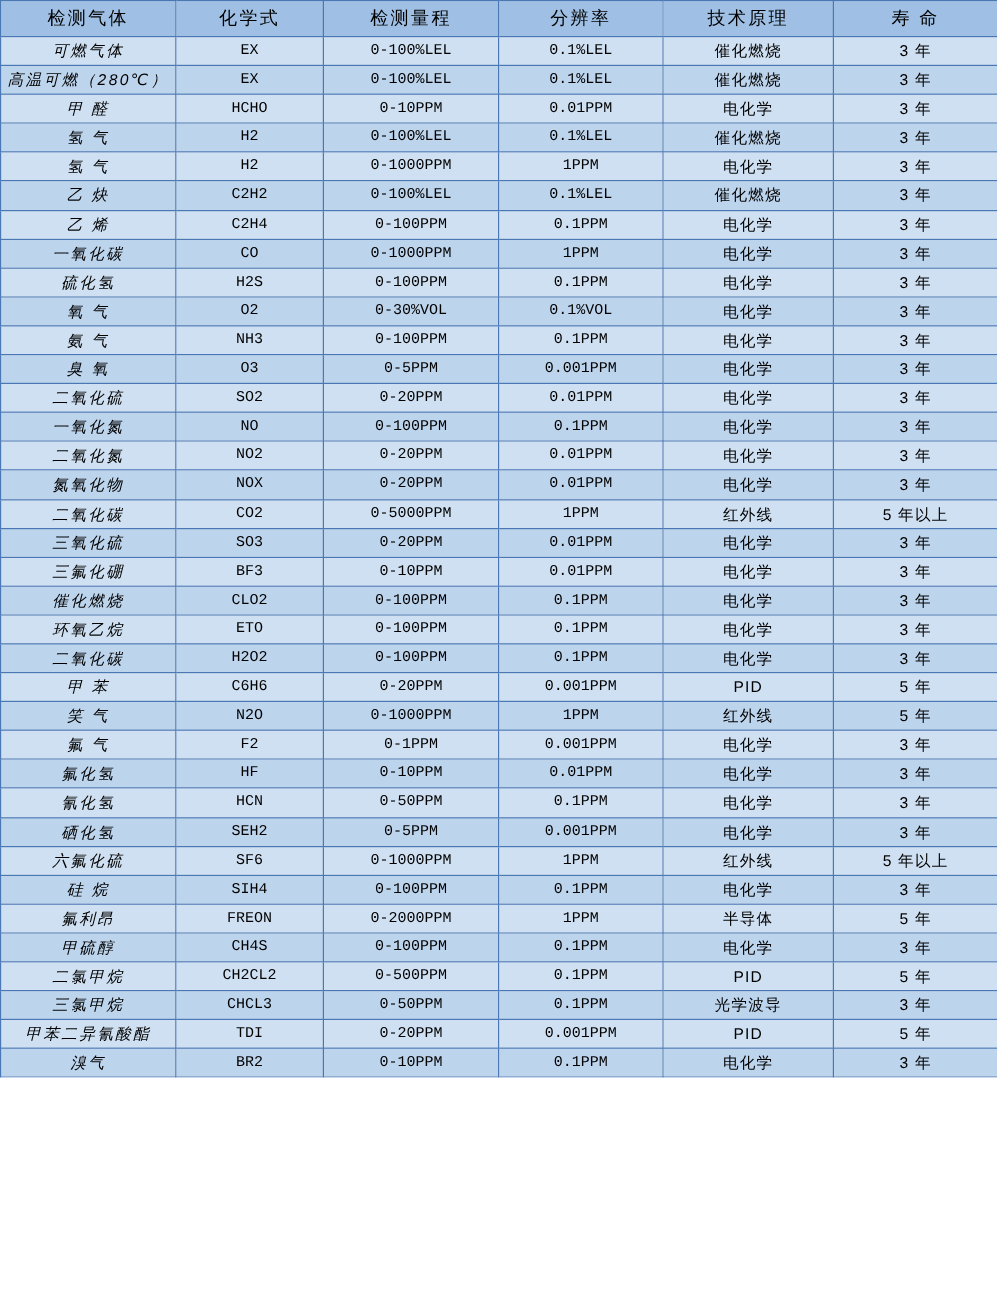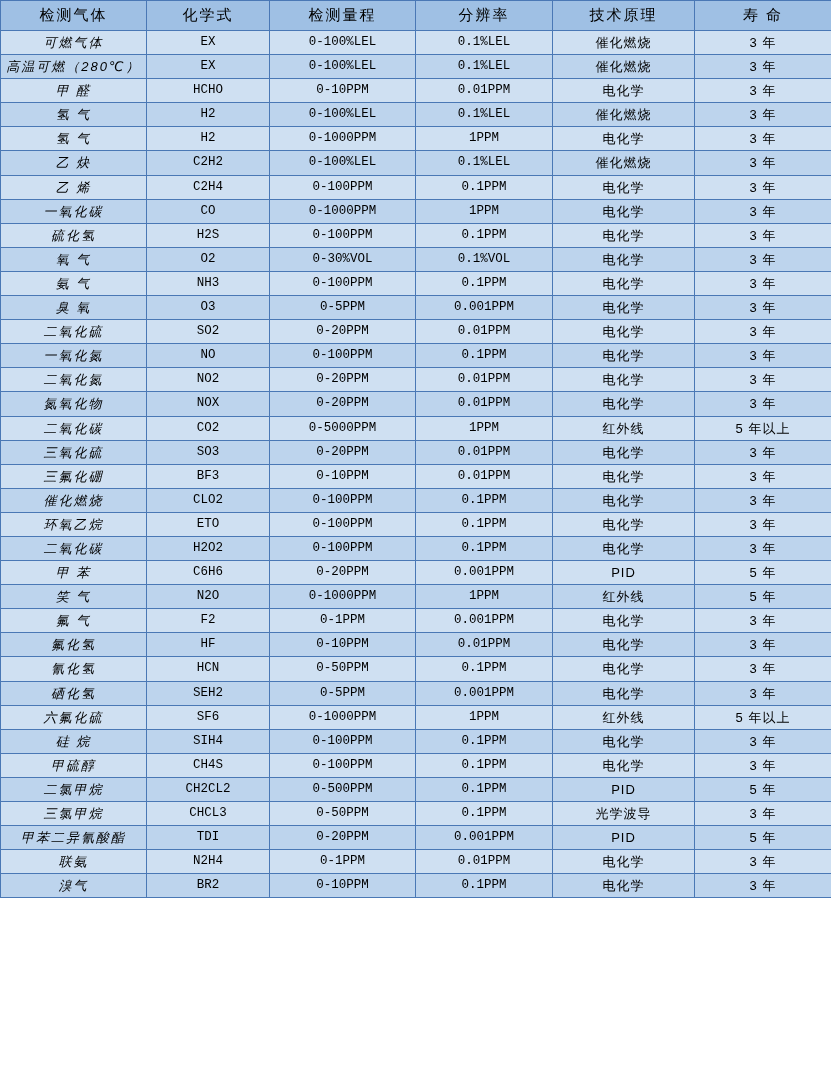--- a/index.html
+++ b/index.html
@@ -323,20 +323,28 @@
       </tr>
       <tr>
         <td class="name">硅 烷</td>
         <td class="formula">SIH4</td>
         <td class="range">0-100PPM</td>
         <td class="res">0.1PPM</td>
         <td class="principle">电化学</td>
         <td class="life">3 年</td>
       </tr>
       <tr>
+        <td class="name">氟利昂</td>
+        <td class="formula">FREON</td>
+        <td class="range">0-2000PPM</td>
+        <td class="res">1PPM</td>
+        <td class="principle">半导体</td>
+        <td class="life">5 年</td>
+      </tr>
+      <tr>
         <td class="name">甲硫醇</td>
         <td class="formula">CH4S</td>
         <td class="range">0-100PPM</td>
         <td class="res">0.1PPM</td>
         <td class="principle">电化学</td>
         <td class="life">3 年</td>
       </tr>
       <tr>
         <td class="name">二氯甲烷</td>
         <td class="formula">CH2CL2</td>
@@ -353,28 +361,20 @@
         <td class="principle">光学波导</td>
         <td class="life">3 年</td>
       </tr>
       <tr>
         <td class="name">甲苯二异氰酸酯</td>
         <td class="formula">TDI</td>
         <td class="range">0-20PPM</td>
         <td class="res">0.001PPM</td>
         <td class="principle">PID</td>
         <td class="life">5 年</td>
-      </tr>
-      <tr>
-        <td class="name">联氨</td>
-        <td class="formula">N2H4</td>
-        <td class="range">0-1PPM</td>
-        <td class="res">0.01PPM</td>
-        <td class="principle">电化学</td>
-        <td class="life">3 年</td>
       </tr>
       <tr>
         <td class="name">溴气</td>
         <td class="formula">BR2</td>
         <td class="range">0-10PPM</td>
         <td class="res">0.1PPM</td>
         <td class="principle">电化学</td>
         <td class="life">3 年</td>
       </tr>
     </tbody>

